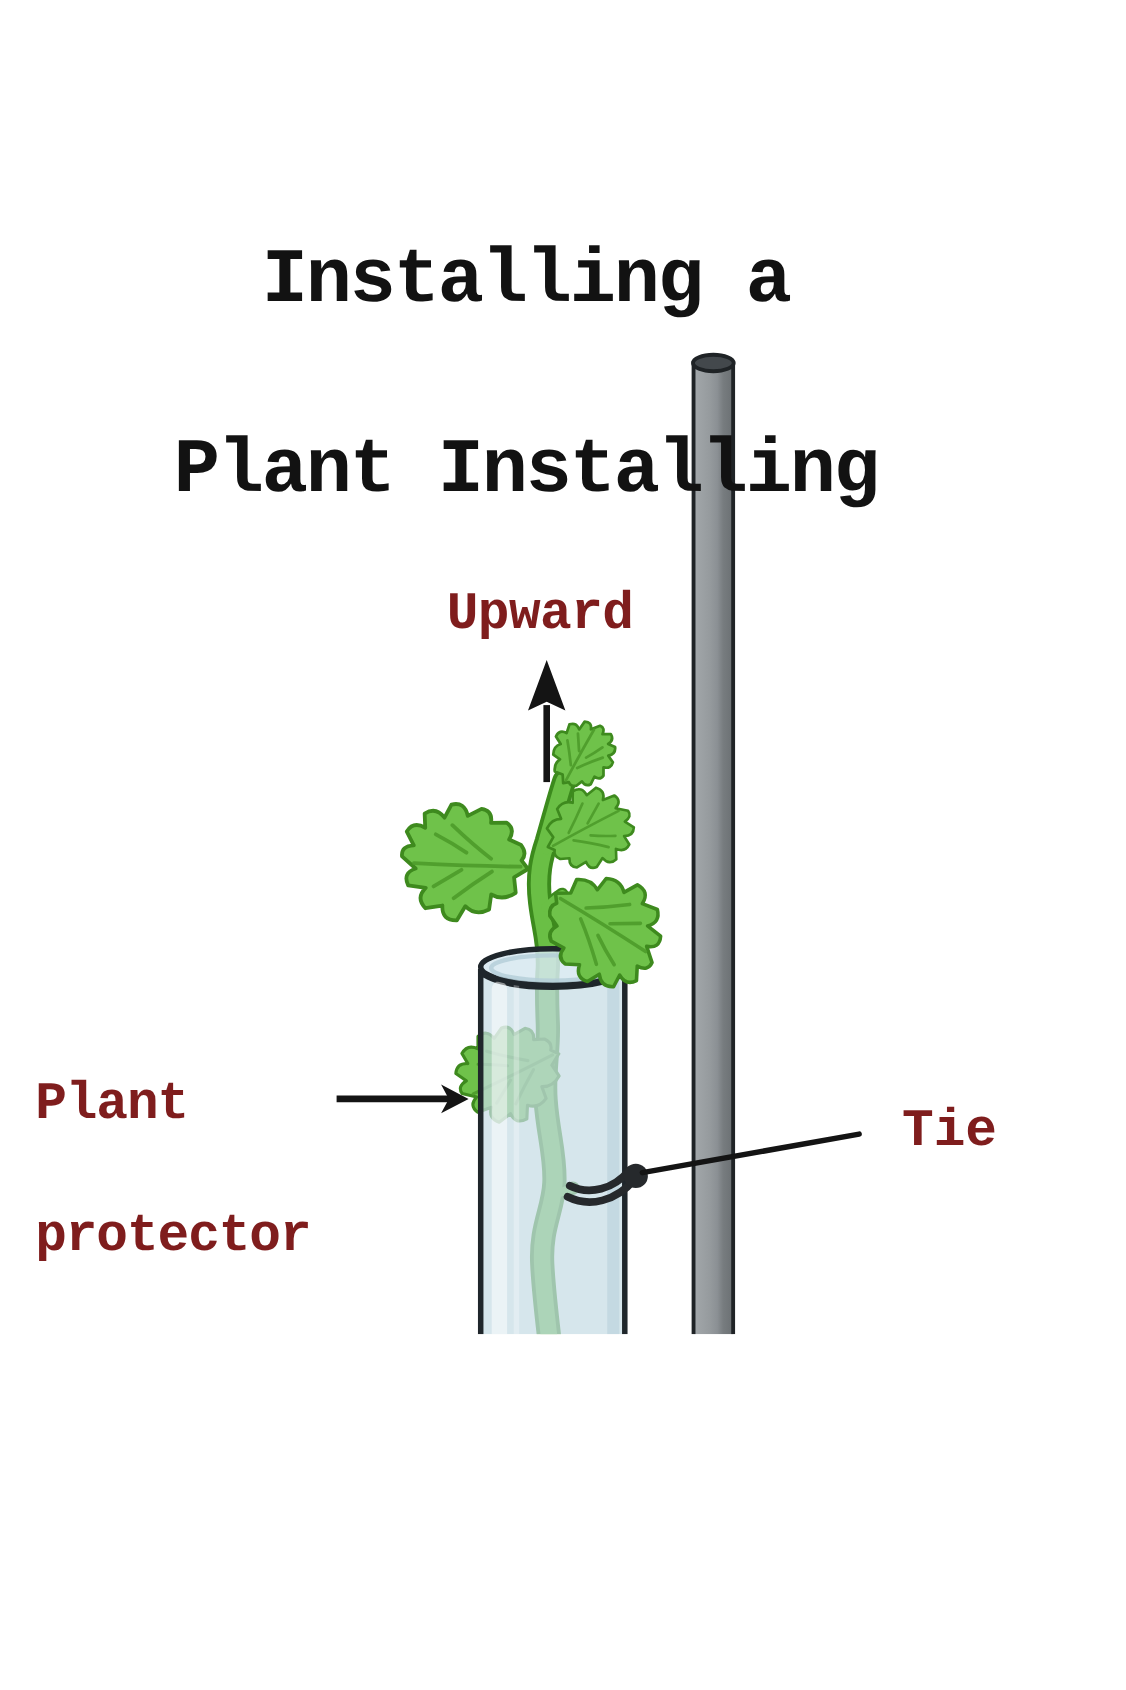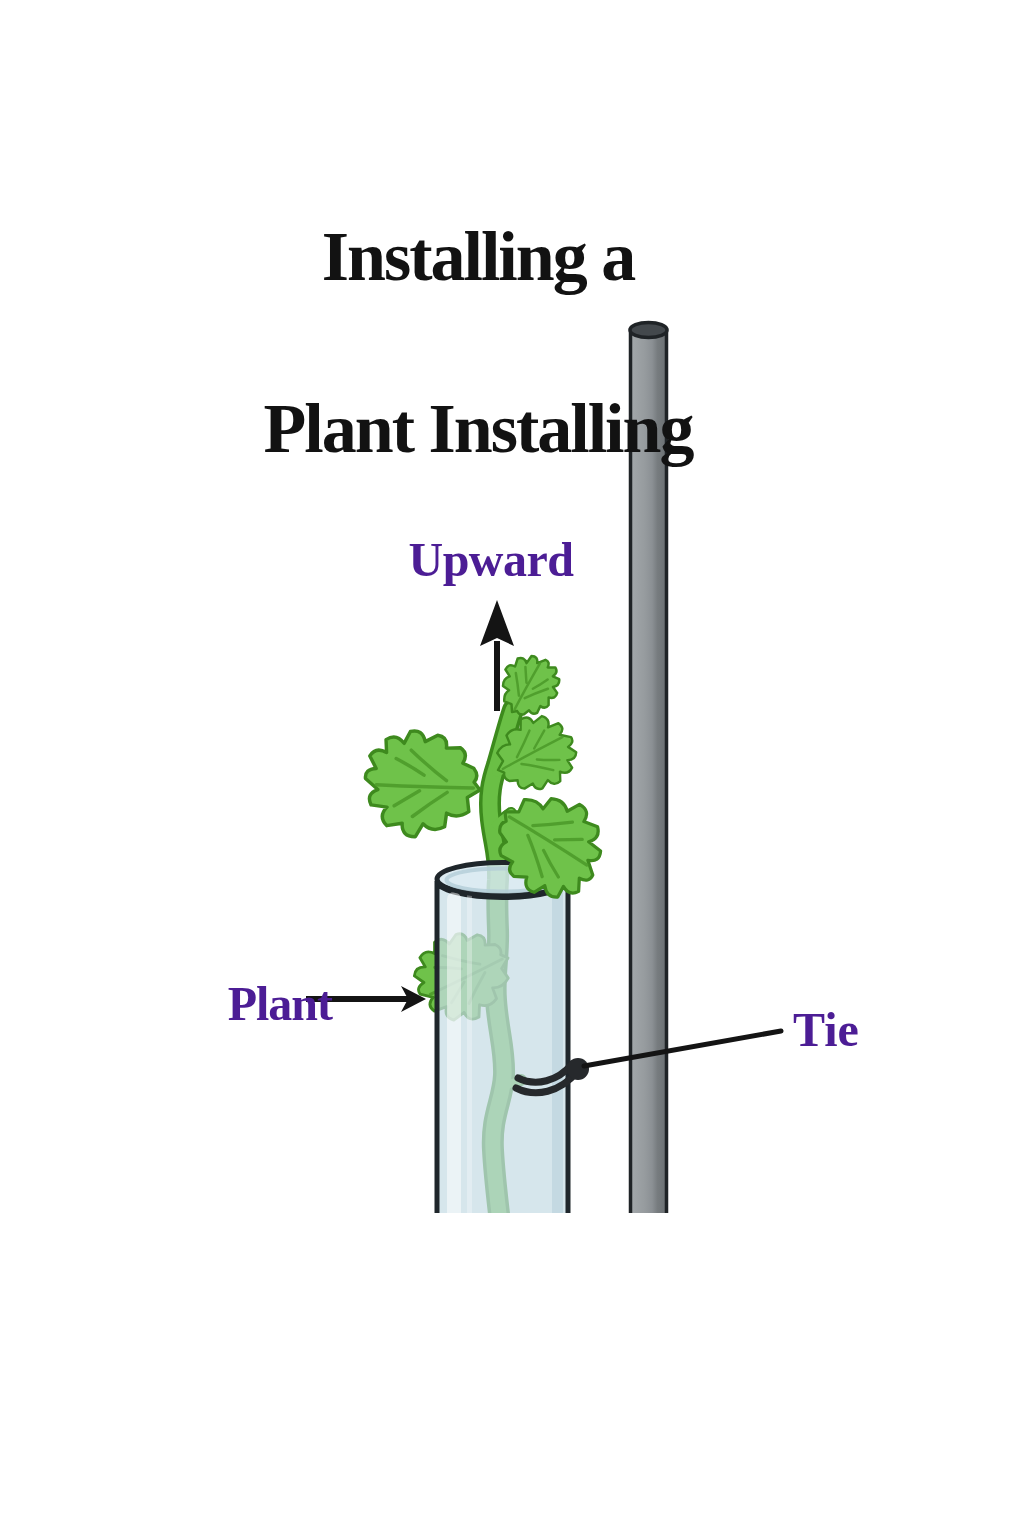--- a/index.html
+++ b/index.html
@@ -1,26 +1,26 @@
 <!DOCTYPE html>
 <html><head>
 <meta charset="utf-8">
 <style>
   html,body{margin:0;padding:0;background:#fff;}
   .stage{position:relative;width:1024px;height:1213px;background:#ffffff;overflow:hidden;
-         font-family:Liberation Serif, serif;}
+         font-family:Liberation Mono, monospace;}
   .diagram-svg{position:absolute;left:0;top:0;width:1024px;height:1536px;}
-  .lbl{position:absolute;color:#4c1d95;font-weight:bold;white-space:pre-line;}
+  .lbl{position:absolute;color:#7f1d1d;font-weight:bold;white-space:pre-line;}
   .title{left:78px;top:128px;width:800px;text-align:center;font-size:70px;line-height:86px;
          letter-spacing:-2px;color:#121212;}
   .upward{left:291px;top:474px;width:400px;text-align:center;font-size:48px;line-height:57px;
           letter-spacing:-0.5px;}
-  .protector{left:32px;top:914px;width:300px;text-align:right;font-size:48px;line-height:60px;
+  .protector{left:32px;top:914px;width:300px;text-align:left;font-size:48px;line-height:60px;
           letter-spacing:-1px;}
-  .tie{left:793px;top:1002px;font-size:48px;}
+  .tie{left:820px;top:1002px;font-size:48px;}
 </style>
 </head>
 <body>
 
 <div class="stage">
 
   <svg class="diagram-svg" viewBox="0 0 1024 1536" xmlns="http://www.w3.org/2000/svg">
     <defs>
       <linearGradient id="stakeGrad" x1="0" y1="0" x2="1" y2="0">
         <stop offset="0" stop-color="#a3a8ab"></stop>
@@ -136,17 +136,18 @@
     <div>Installing a</div>
     <div>Plant Installing</div>
   </div>
 
   <div class="lbl upward">
     <div>Upward</div>
   </div>
 
   <div class="lbl protector">
     <div>Plant</div>
+    <div>protector</div>
   </div>
 
   <div class="lbl tie">Tie</div>
 
 </div>
 
 </body></html>

